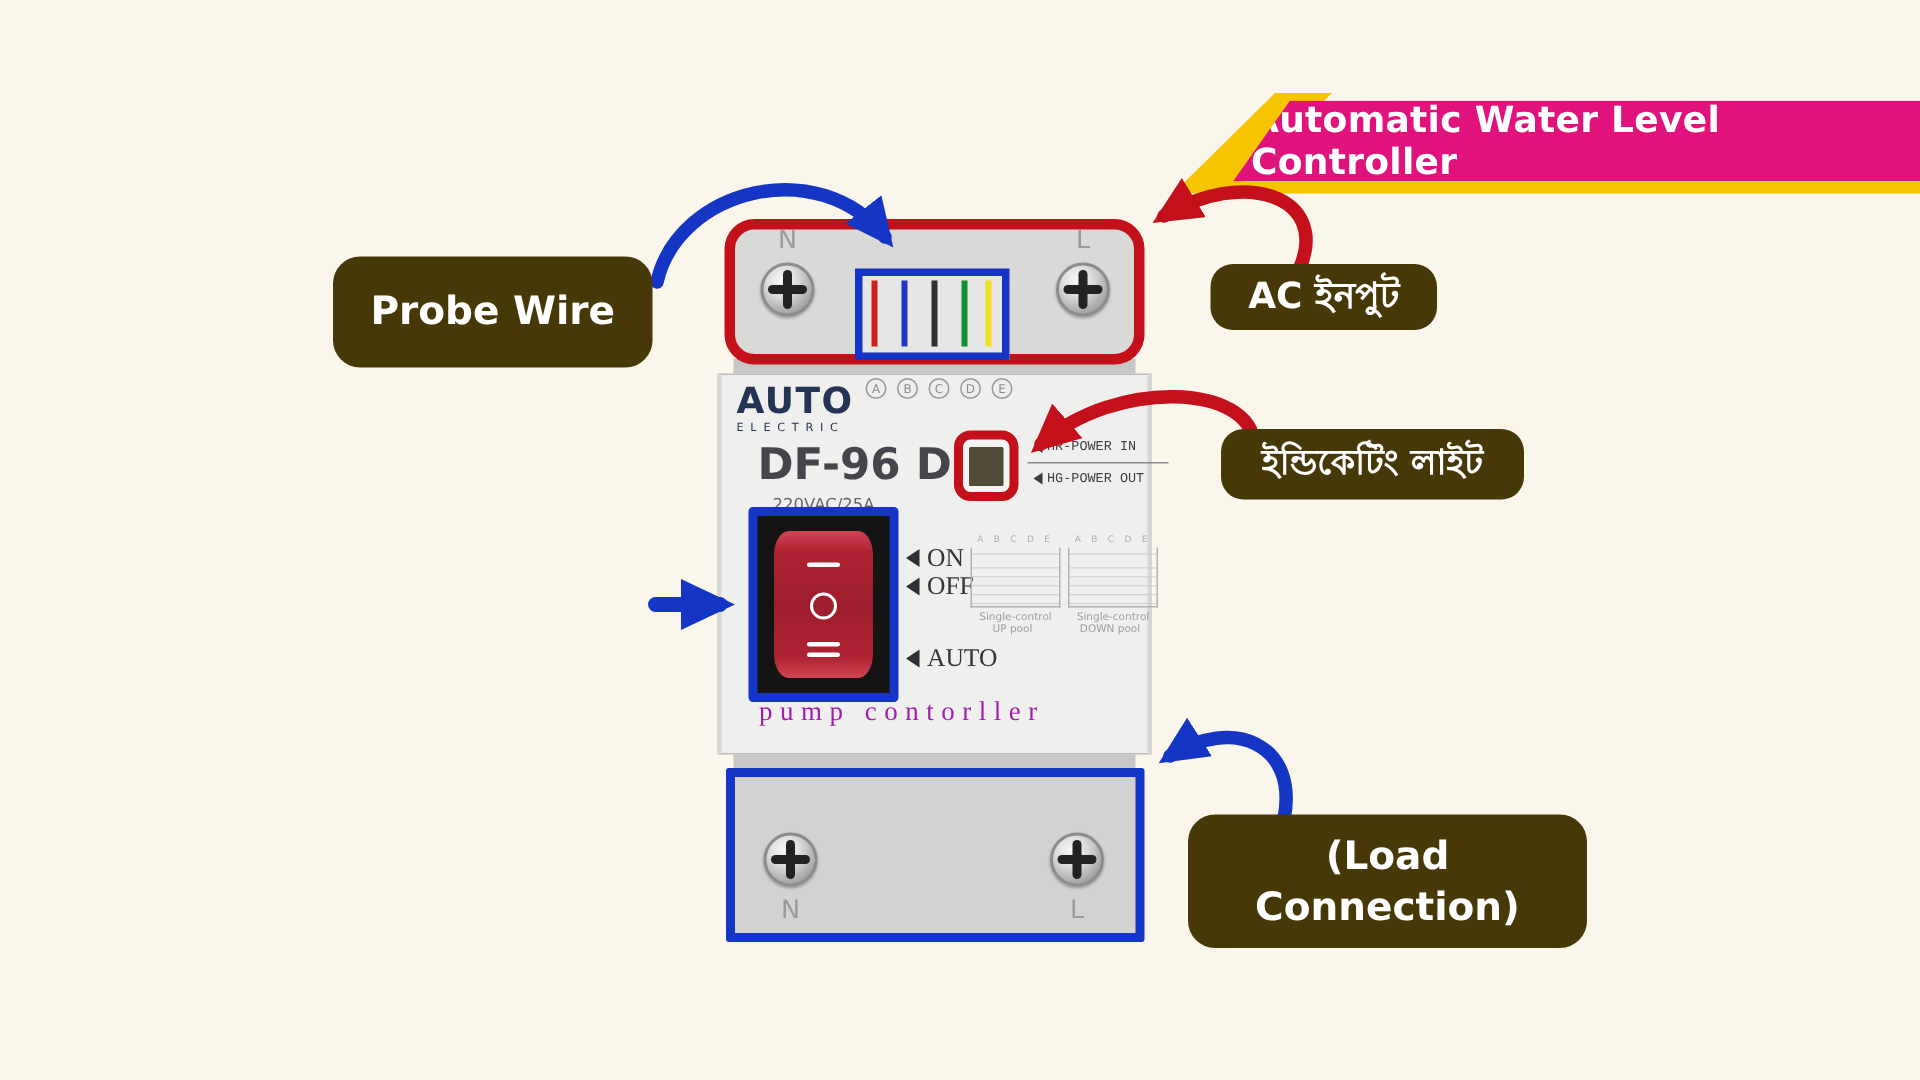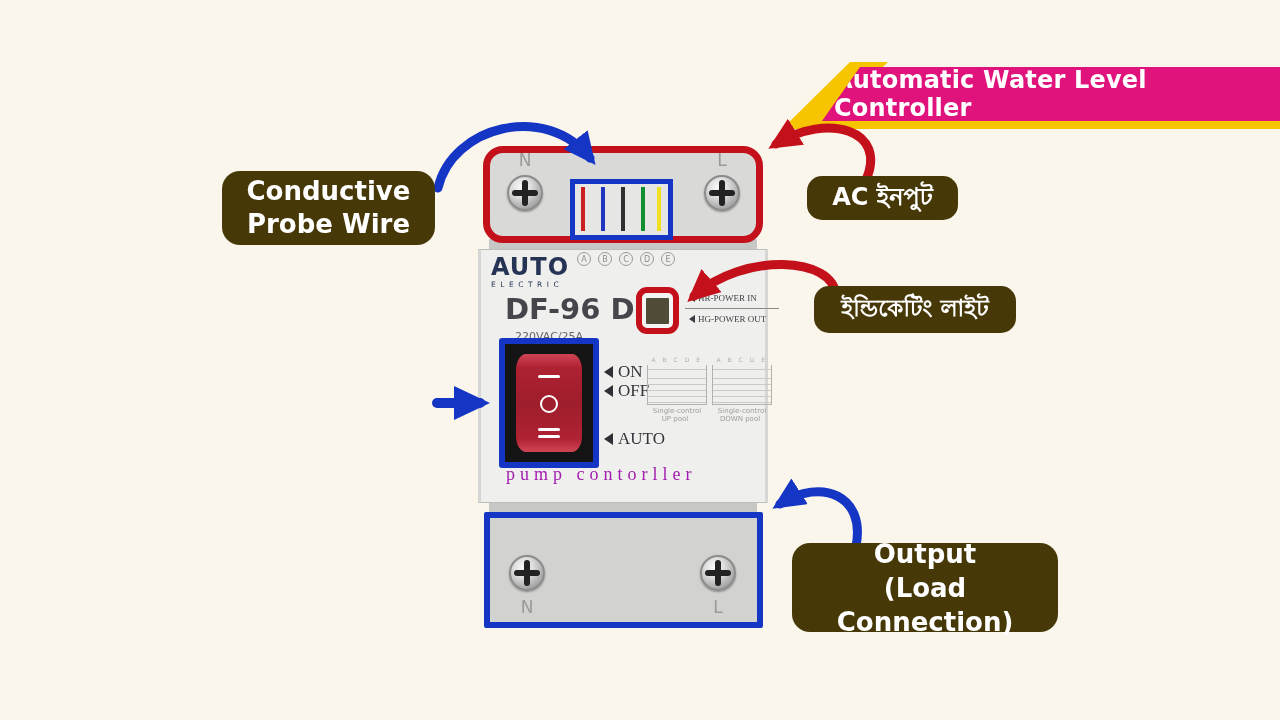--- a/index.html
+++ b/index.html
@@ -49,21 +49,21 @@
   .logo .brand{font-size:24px;font-weight:bold;letter-spacing:1px;line-height:24px;}
   .logo .brand-sub{font-size:7.5px;letter-spacing:4.5px;margin-top:1px;}
 
   .model{position:absolute;left:24px;top:42px;font-size:29px;font-weight:600;color:#45454C;}
   .rating{position:absolute;left:34px;top:80px;font-size:11px;color:#66666C;}
 
   .indicator{position:absolute;left:155px;top:37px;width:43px;height:47px;box-sizing:border-box;
     border:6px solid #C3101A;border-radius:11px;background:#F4F4F2;display:flex;align-items:center;justify-content:center;}
   .indicator .lamp{width:23px;height:26px;background:#514C38;border-radius:1px;}
 
-  .pwr{position:absolute;left:204px;top:43px;width:94px;font-family:Liberation Serif, serif;color:#3F3F45;font-size:9px;}
+  .pwr{position:absolute;left:204px;top:43px;width:94px;font-family:Liberation Mono, monospace;color:#3F3F45;font-size:9px;}
   .pwr-row{display:flex;align-items:center;}
   .pwr-row.first{border-bottom:1px solid #8A8A88;padding-bottom:5px;margin-bottom:5px;}
   .tri-sm{width:0;height:0;border:4px solid transparent;border-right:6px solid #3A3A40;margin-right:3px;flex:none;}
 
   .switch{position:absolute;left:18px;top:88px;width:100px;height:130px;box-sizing:border-box;
     border:6px solid #1535C5;background:#141414;border-radius:3px;}
   .rocker{position:absolute;left:11px;top:10px;width:66px;height:98px;border-radius:10px/16px;
     background:linear-gradient(180deg,#D04555 0%,#AE2232 14%,#9E1D2C 50%,#AE2232 86%,#D04555 100%);}
   .rocker .dash{position:absolute;left:22px;top:21px;width:22px;height:3px;background:#fff;border-radius:2px;}
   .rocker .ring{position:absolute;left:24px;top:41px;width:18px;height:18px;border:2.5px solid #fff;border-radius:50%;box-sizing:border-box;}
@@ -214,27 +214,25 @@
       </marker>
     </defs>
     <path d="M 438 188 C 452 126 546 102 590 158" fill="none" stroke="#1535C5" stroke-width="9" stroke-linecap="round" marker-end="url(#mblue)"></path>
     <path d="M 866 180 C 888 130 828 112 776 144" fill="none" stroke="#C3101A" stroke-width="9" stroke-linecap="round" marker-end="url(#mred)"></path>
     <path d="M 836 296 C 834 256 744 252 694 296" fill="none" stroke="#C3101A" stroke-width="9" stroke-linecap="round" marker-end="url(#mred)"></path>
     <path d="M 437 403 L 480 403" fill="none" stroke="#1535C5" stroke-width="10" stroke-linecap="round" marker-end="url(#mblue)"></path>
     <path d="M 856 546 C 866 496 822 477 780 504" fill="none" stroke="#1535C5" stroke-width="9" stroke-linecap="round" marker-end="url(#mblue)"></path>
   </svg>
 
   <div class="callout co-probe">
-    <div>Conductive</div>
     <div>Probe Wire</div>
   </div>
   <div class="callout co-ind">
     <div>ইন্ডিকেটিং লাইট</div>
   </div>
   <div class="callout co-ac">
     <div>AC ইনপুট</div>
   </div>
   <div class="callout co-out">
-    <div>Output</div>
     <div>(Load Connection)</div>
   </div>
 
 </div>
 
 </body></html>

